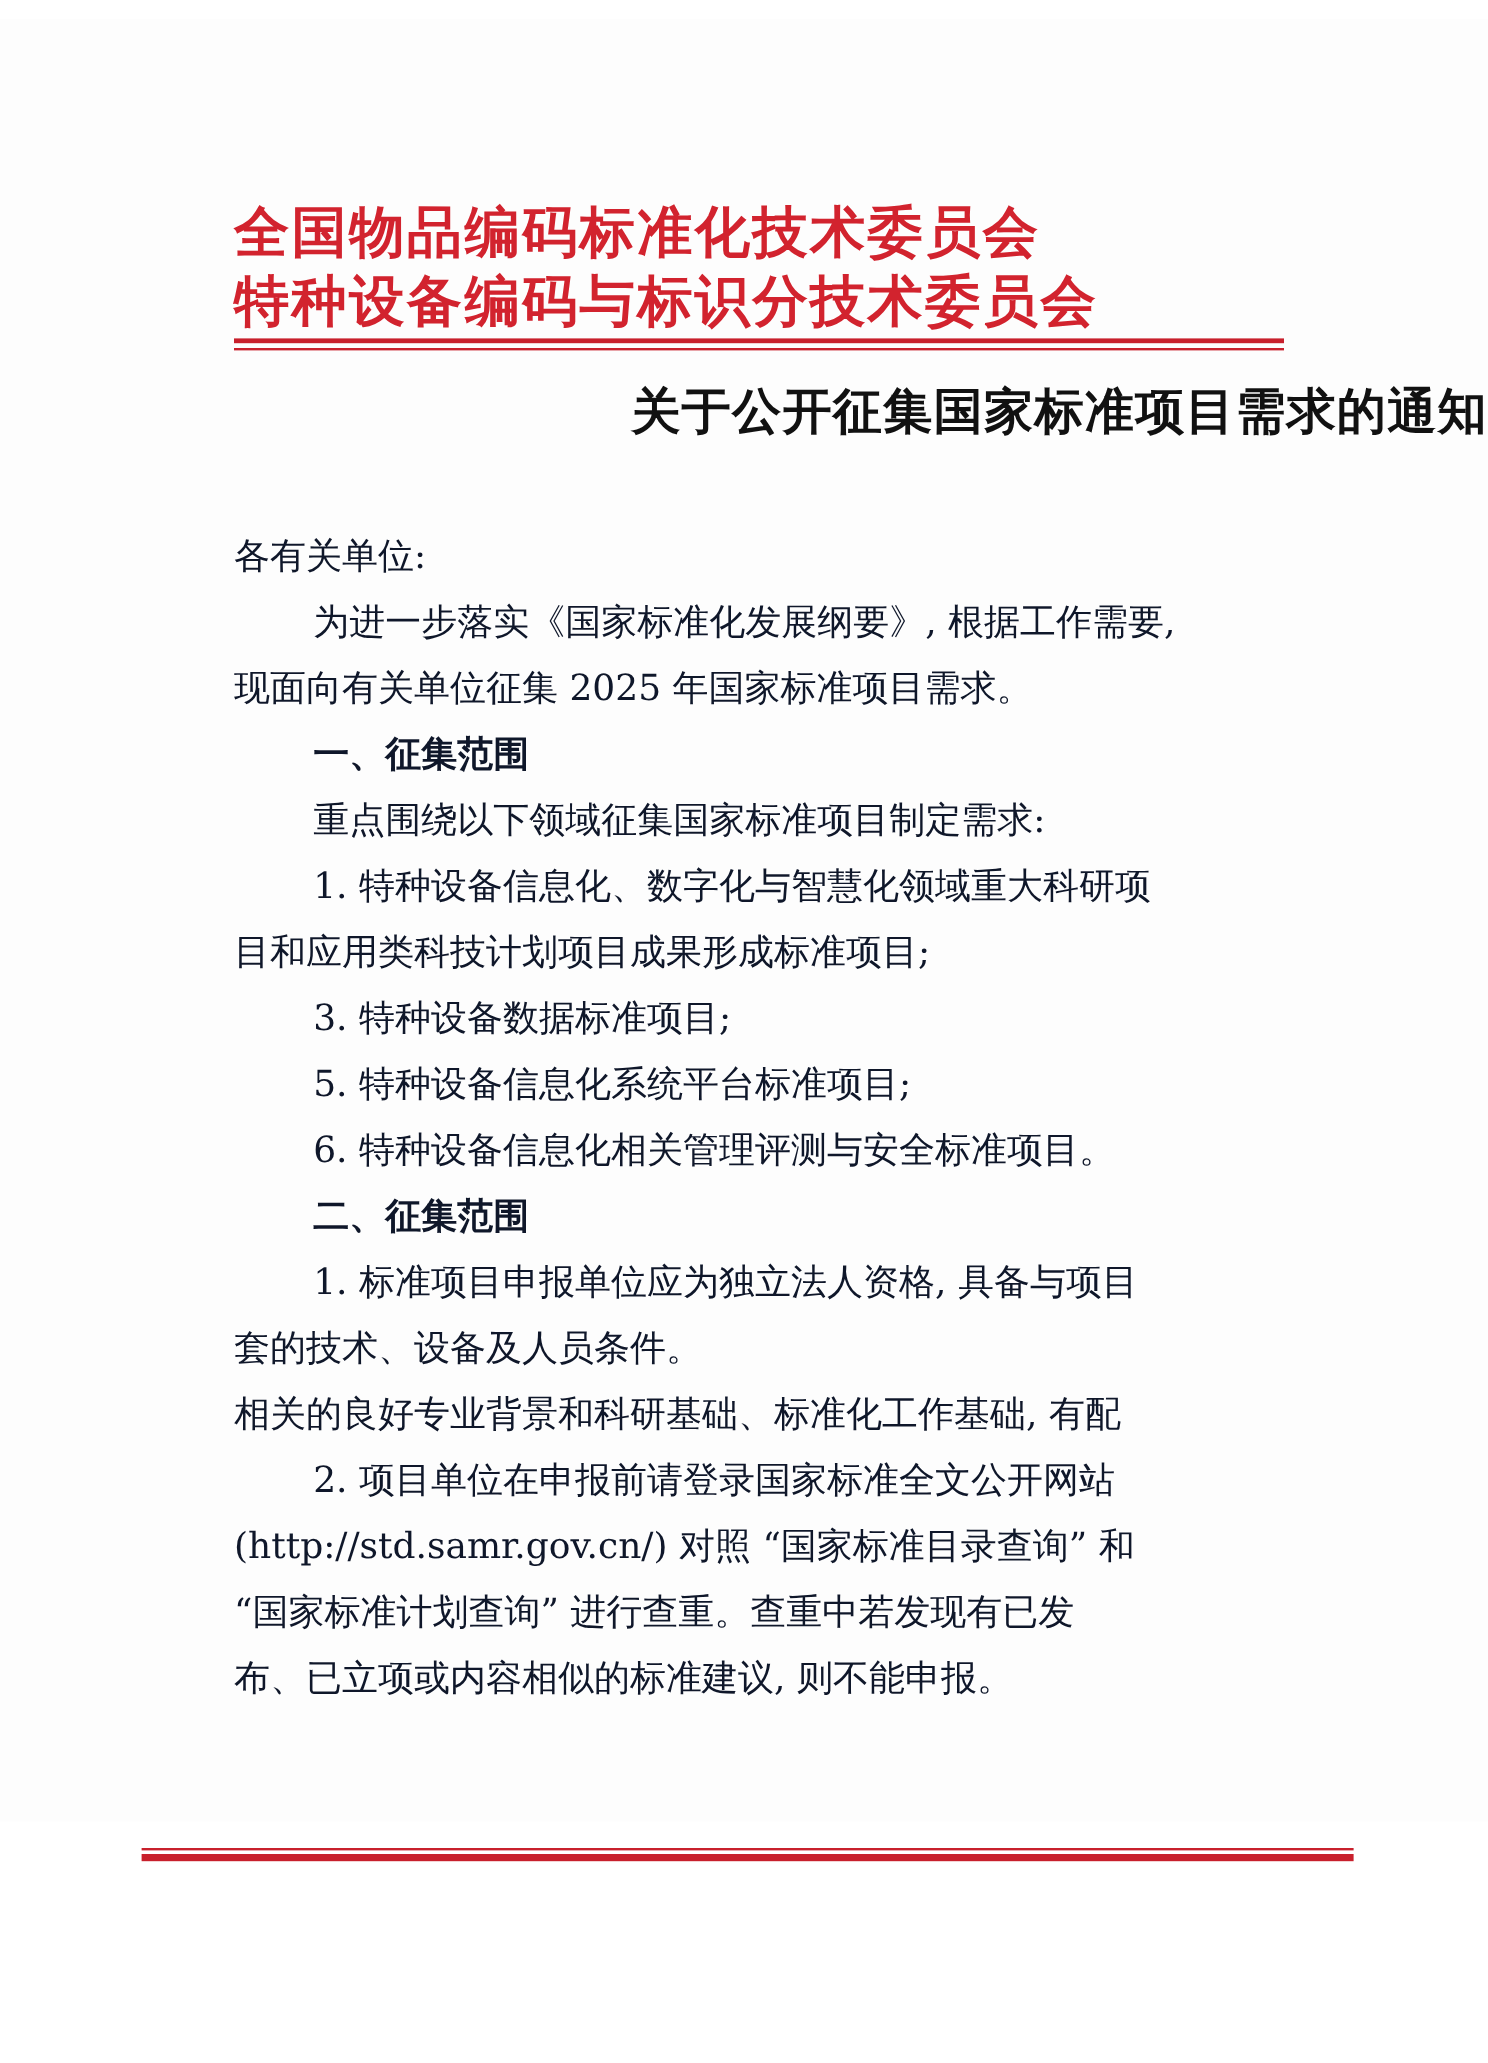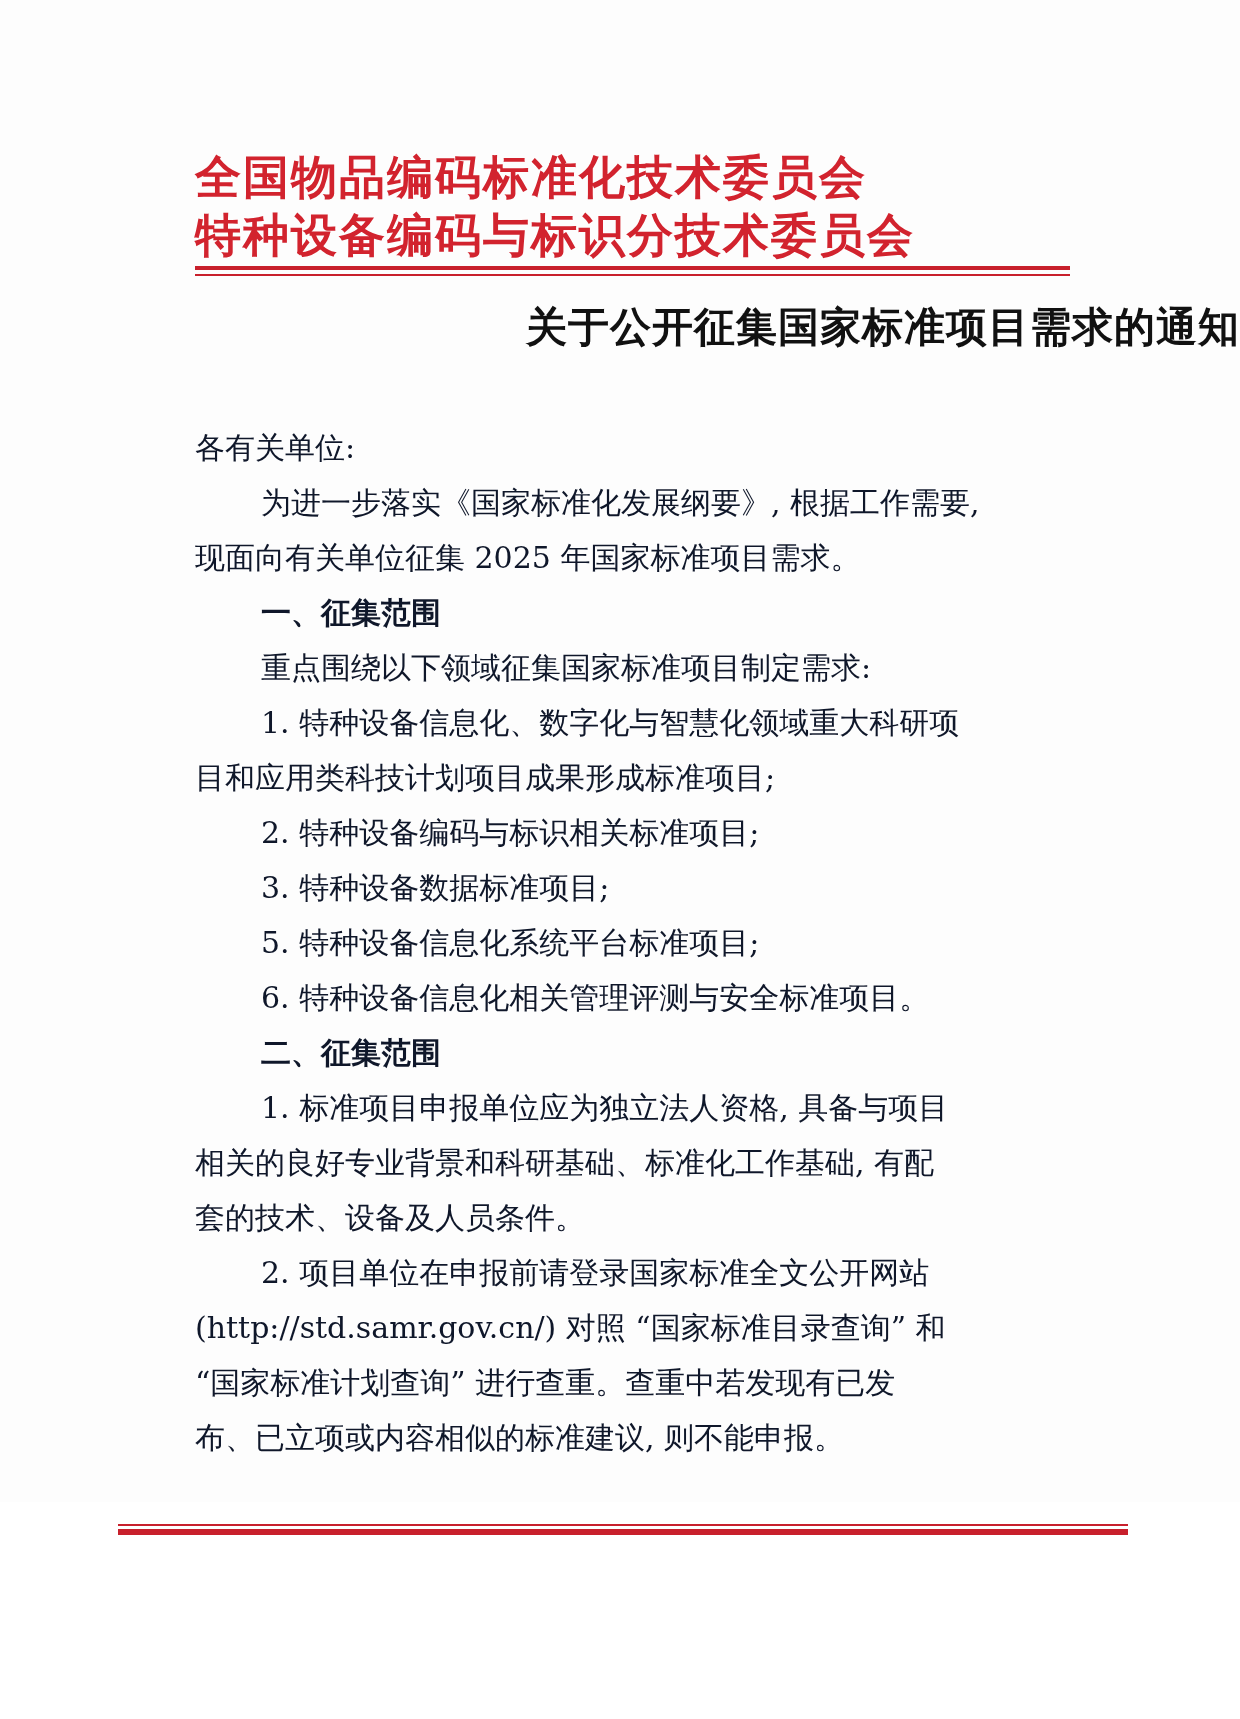--- a/index.html
+++ b/index.html
@@ -1,17 +1,17 @@
 <!DOCTYPE html>
 <html><head>
 <meta charset="utf-8">
 <style>
   html, body { margin: 0; padding: 0; background: #ffffff; }
   body { width: 1240px; height: 1719px; position: relative; overflow: hidden; font-family: "DejaVu Serif", "Liberation Serif", serif; color: #1a1a1a; }
-  .page { position: absolute; left: 0; top: 0; width: 1240px; height: 1502px; background: #fdfdfd; }
+  .page { position: absolute; left: 0; top: 16px; width: 1240px; height: 1502px; background: #fdfdfd; }
   .header { position: absolute; left: 195px; top: 148px; width: 870px; }
   .header-line { font-family: "DejaVu Sans", "Liberation Sans", sans-serif; font-weight: bold; color: #d2232e; font-size: 46px; line-height: 58px; letter-spacing: 2px; white-space: nowrap; }
   .rule-top { position: absolute; left: 195px; top: 266px; width: 875px; }
   .rule-top .thick { height: 4px; background: #c8202c; }
   .rule-top .gap { height: 4px; }
   .rule-top .thin { height: 2px; background: #c8202c; }
   .title { position: absolute; left: 0; top: 300px; width: 1240px; text-align: right; font-family: "Liberation Serif", "DejaVu Serif", serif; font-weight: bold; font-size: 41px; color: #111; letter-spacing: 1px; }
   .body { position: absolute; left: 195px; top: 420px; width: 860px; font-size: 30px; line-height: 55px; color: #0f172a; }
   .p { white-space: nowrap; margin: 0; }
   .indent { padding-left: 66px; }
@@ -41,29 +41,28 @@
 
   <div class="body">
     <p class="p">各有关单位:</p>
     <p class="p indent">为进一步落实《国家标准化发展纲要》, 根据工作需要,</p>
     <p class="p">现面向有关单位征集 2025 年国家标准项目需求。</p>
 
     <p class="p section">一、征集范围</p>
     <p class="p indent">重点围绕以下领域征集国家标准项目制定需求:</p>
     <p class="p indent">1. 特种设备信息化、数字化与智慧化领域重大科研项</p>
     <p class="p">目和应用类科技计划项目成果形成标准项目;</p>
-    <p class="p indent">2. 特种设备编码与标识相关标准项目;</p>
     <p class="p indent">3. 特种设备数据标准项目;</p>
     <p class="p indent">5. 特种设备信息化系统平台标准项目;</p>
     <p class="p indent">6. 特种设备信息化相关管理评测与安全标准项目。</p>
 
     <p class="p section">二、征集范围</p>
     <p class="p indent">1. 标准项目申报单位应为独立法人资格, 具备与项目</p>
+    <p class="p">套的技术、设备及人员条件。</p>
     <p class="p">相关的良好专业背景和科研基础、标准化工作基础, 有配</p>
-    <p class="p">套的技术、设备及人员条件。</p>
     <p class="p indent">2. 项目单位在申报前请登录国家标准全文公开网站</p>
     <p class="p">(http://std.samr.gov.cn/) 对照 “国家标准目录查询” 和</p>
     <p class="p">“国家标准计划查询” 进行查重。查重中若发现有已发</p>
     <p class="p">布、已立项或内容相似的标准建议, 则不能申报。</p>
   </div>
 
   <div class="rule-bottom">
     <div class="thin"></div>
       <div class="gap"></div>
       <div class="thick"></div>

